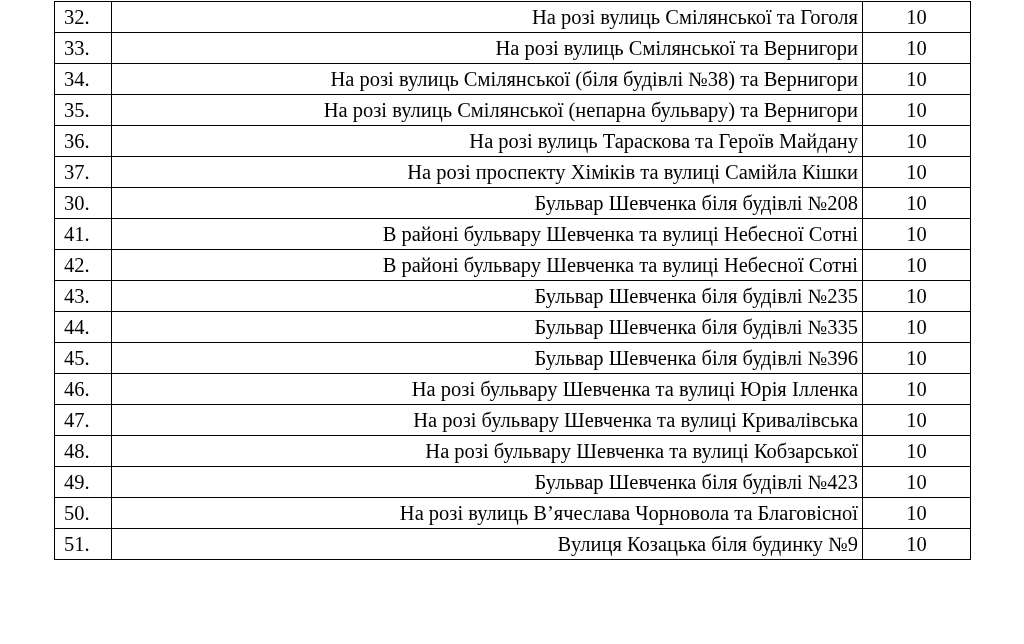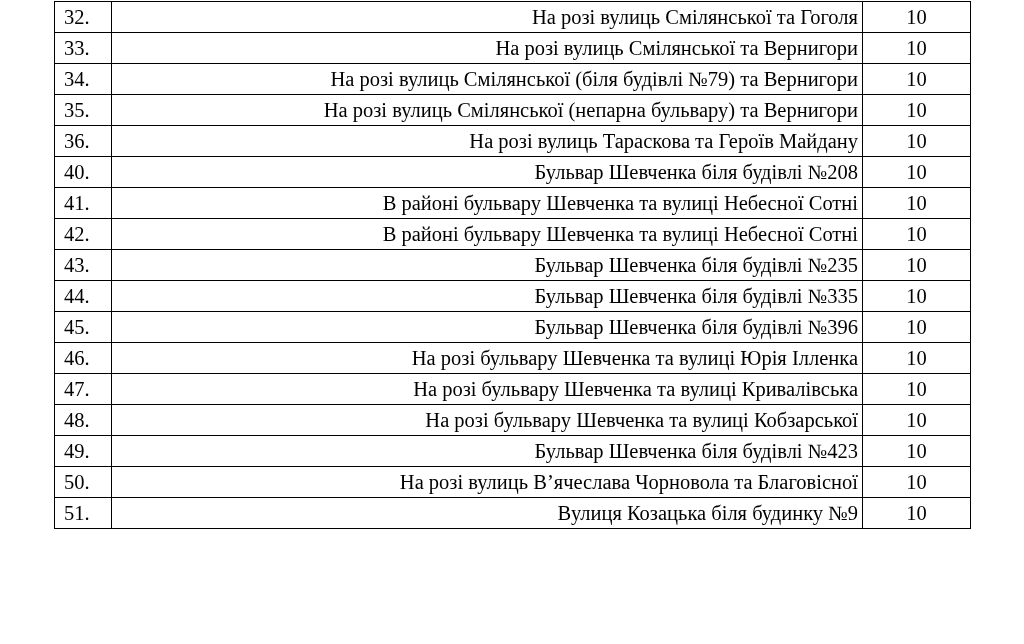--- a/index.html
+++ b/index.html
@@ -71,35 +71,40 @@
           <td class="desc">На розі вулиць Смілянської та Гоголя</td>
           <td class="qty">10</td>
         </tr>
         <tr>
           <td class="num">33.</td>
           <td class="desc">На розі вулиць Смілянської та Вернигори</td>
           <td class="qty">10</td>
         </tr>
         <tr>
           <td class="num">34.</td>
-          <td class="desc">На розі вулиць Смілянської (біля будівлі №79) та Вернигори</td>
+          <td class="desc">На розі вулиць Смілянської (біля будівлі №38) та Вернигори</td>
           <td class="qty">10</td>
         </tr>
         <tr>
           <td class="num">35.</td>
           <td class="desc">На розі вулиць Смілянської (непарна бульвару) та Вернигори</td>
           <td class="qty">10</td>
         </tr>
         <tr>
           <td class="num">36.</td>
           <td class="desc">На розі вулиць Тараскова та Героїв Майдану</td>
           <td class="qty">10</td>
         </tr>
         <tr>
-          <td class="num">40.</td>
+          <td class="num">37.</td>
+          <td class="desc">На розі проспекту Хіміків та вулиці Самійла Кішки</td>
+          <td class="qty">10</td>
+        </tr>
+        <tr>
+          <td class="num">30.</td>
           <td class="desc">Бульвар Шевченка біля будівлі №208</td>
           <td class="qty">10</td>
         </tr>
         <tr>
           <td class="num">41.</td>
           <td class="desc">В районі бульвару Шевченка та вулиці Небесної Сотні</td>
           <td class="qty">10</td>
         </tr>
         <tr>
           <td class="num">42.</td>

